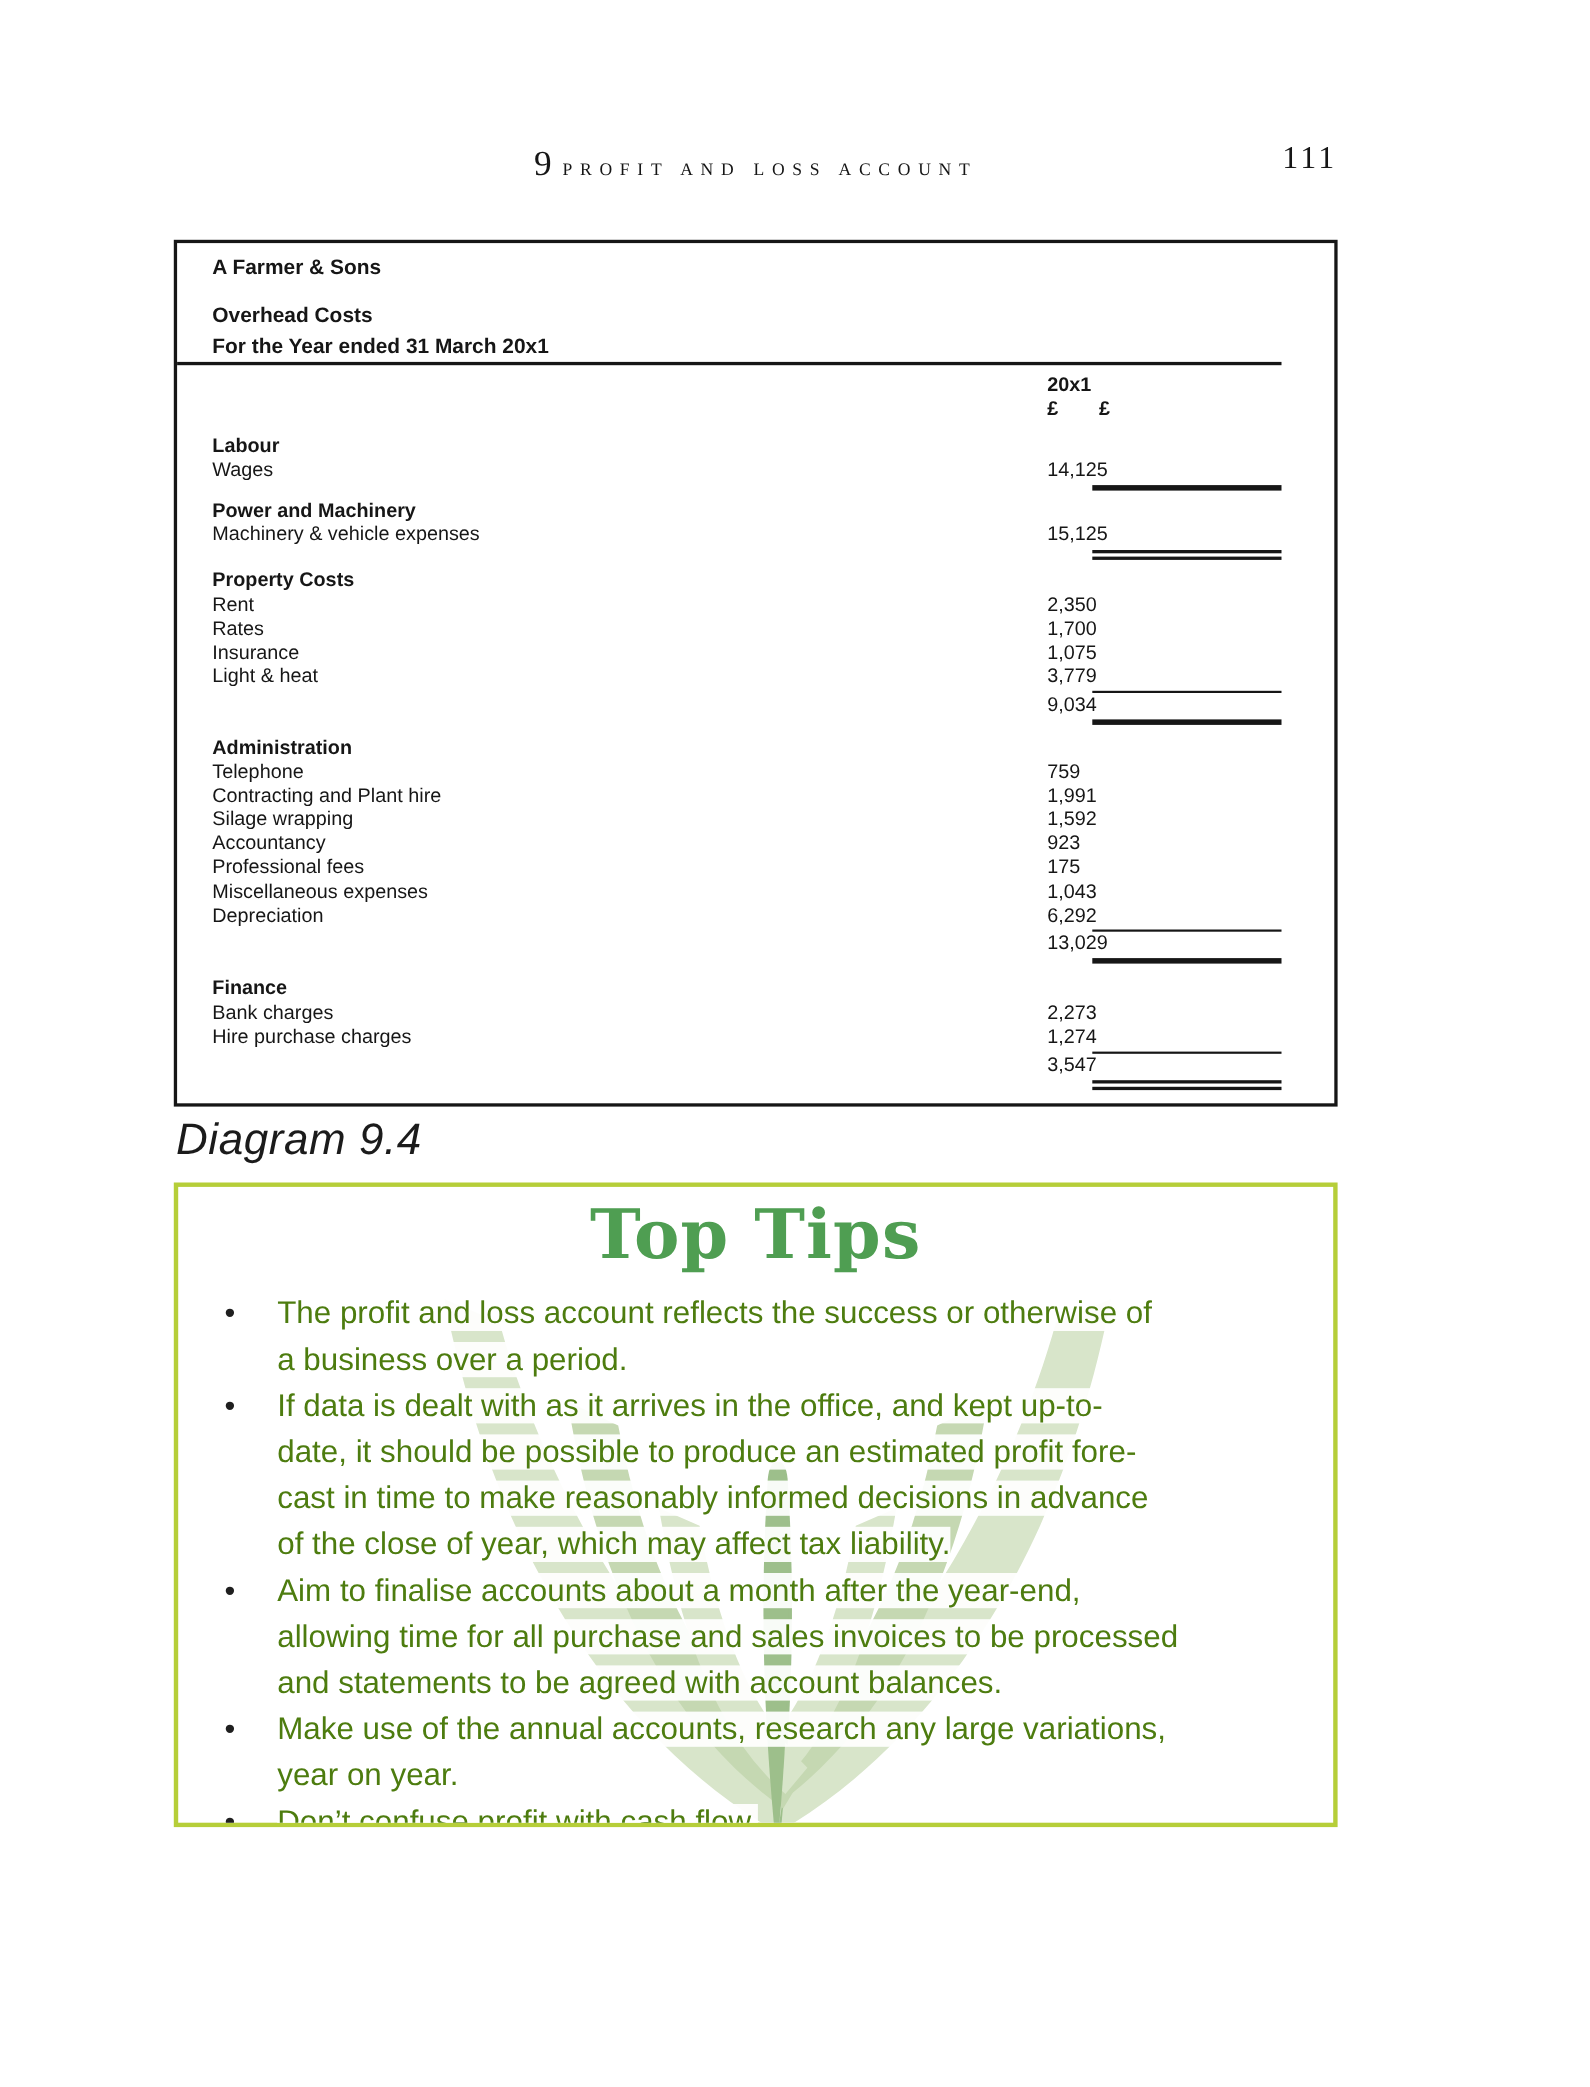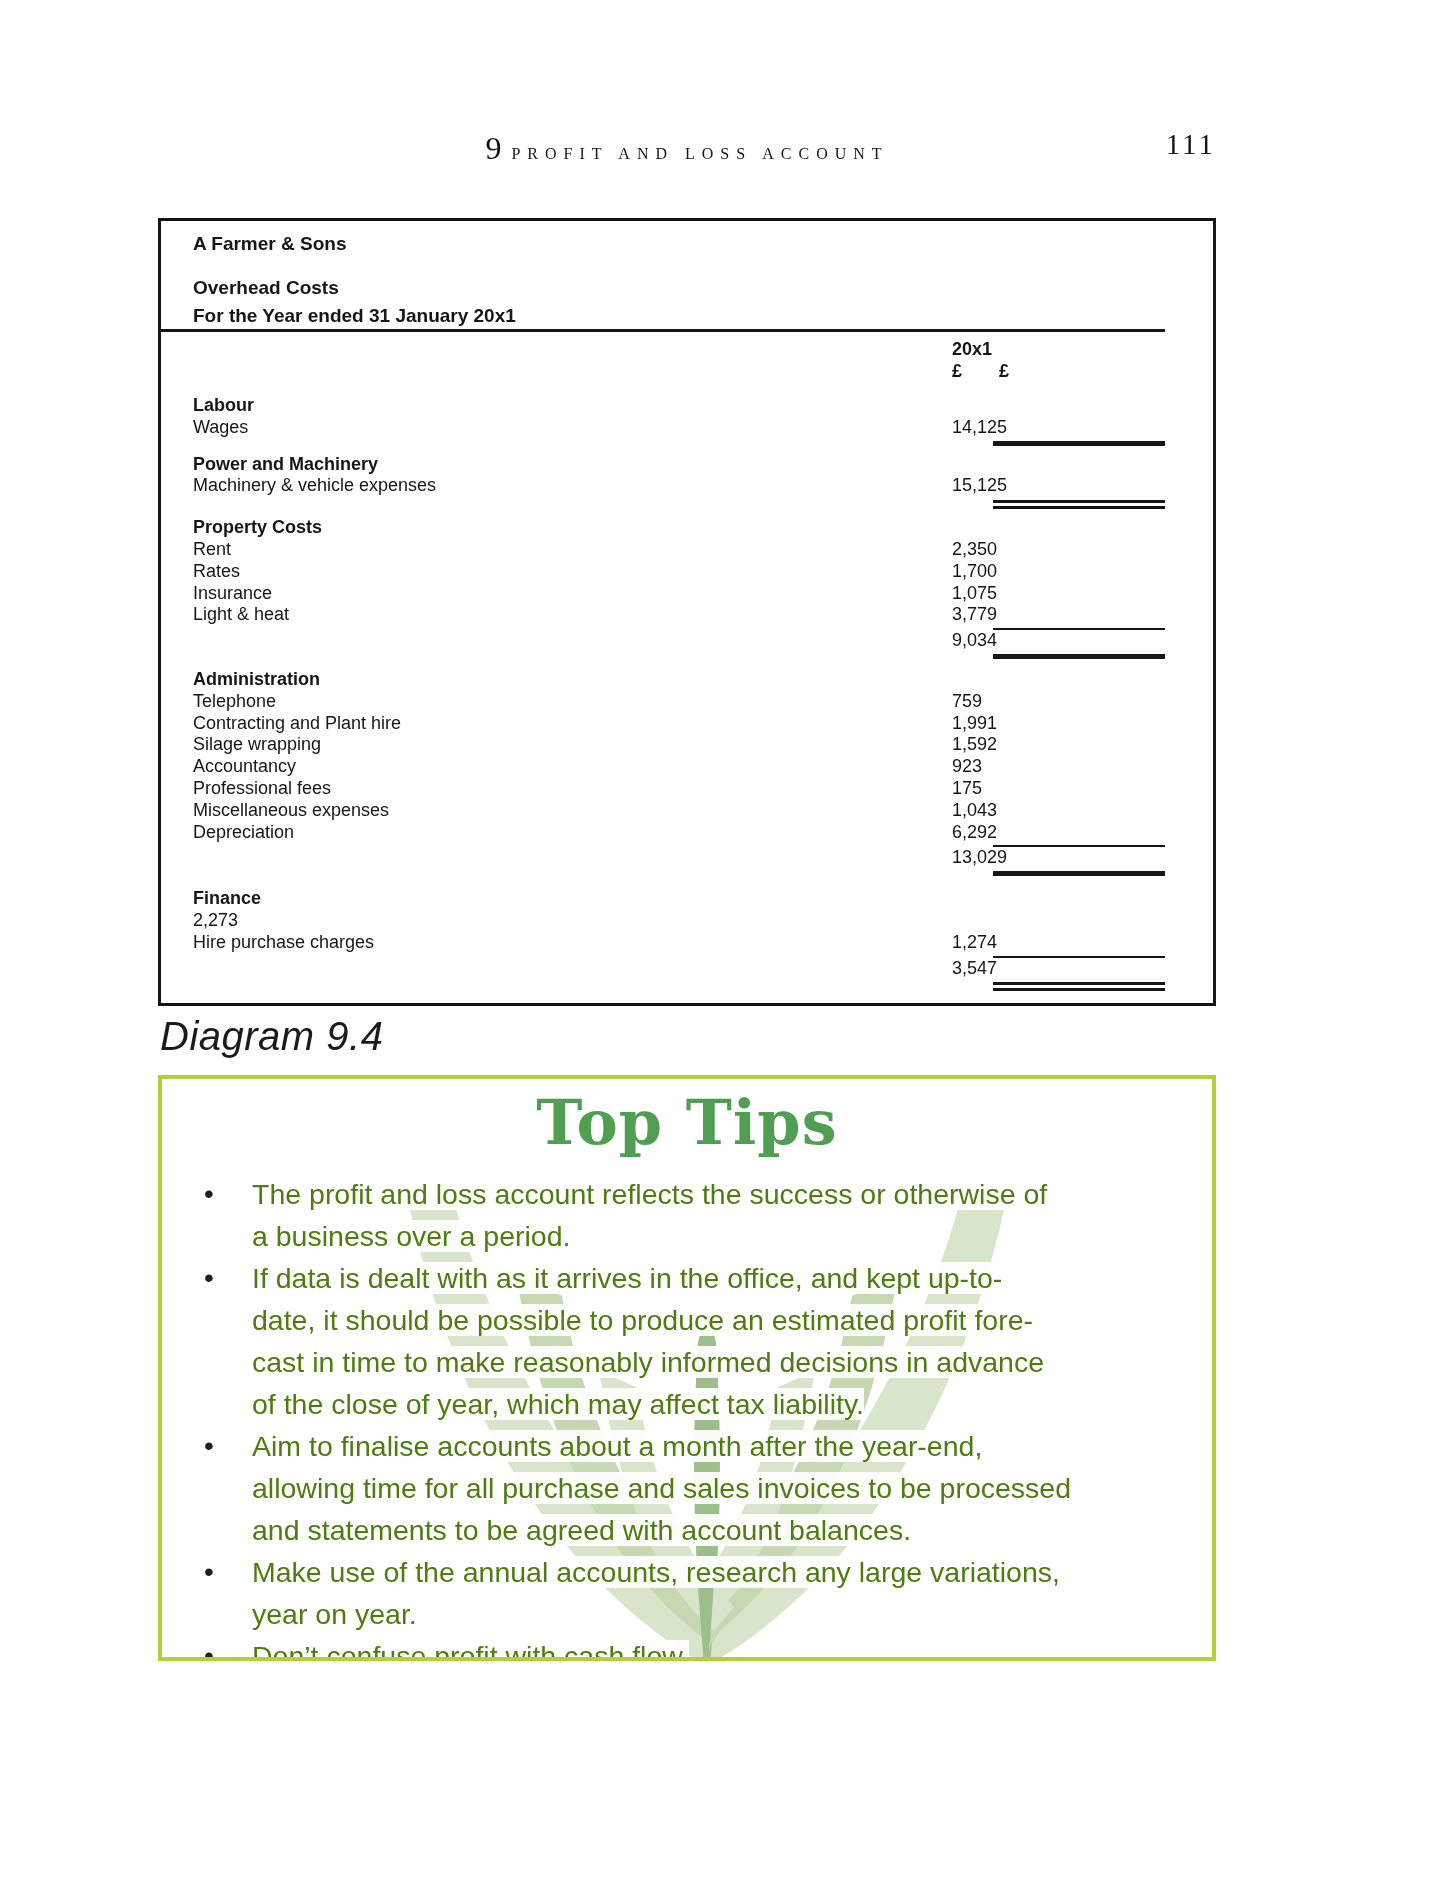--- a/index.html
+++ b/index.html
@@ -76,21 +76,21 @@
     <div class="chapter-line">
       <span class="chapter-num">9</span>
       <span class="chapter-title">PROFIT AND LOSS ACCOUNT</span>
     </div>
     <div class="page-num">111</div>
   </div>
 
   <div class="statement-box">
     <div class="st-company">A Farmer &amp; Sons</div>
     <div class="st-subtitle">Overhead Costs</div>
-    <div class="st-period">For the Year ended 31 January 20x1</div>
+    <div class="st-period">For the Year ended 31 March 20x1</div>
     <div class="st-header-rule"></div>
 
     <div class="st-row st-year-row">
       <span class="st-label"></span>
       <span class="st-value">20x1</span>
     </div>
     <div class="st-row st-cur-row">
       <span class="st-cur-left">£</span>
       <span class="st-label"></span>
       <span class="st-value">£</span>
@@ -175,20 +175,21 @@
     <div class="st-row">
       <span class="st-label"></span>
       <span class="st-value">13,029</span>
     </div>
     <div class="rule-thick"></div>
 
     <div class="st-row mt12">
       <span class="st-label st-section">Finance</span>
     </div>
     <div class="st-row">
+      <span class="st-label">Bank charges</span>
       <span class="st-value">2,273</span>
     </div>
     <div class="st-row">
       <span class="st-label">Hire purchase charges</span>
       <span class="st-value">1,274</span>
     </div>
     <div class="rule-thin"></div>
     <div class="st-row">
       <span class="st-label"></span>
       <span class="st-value">3,547</span>

